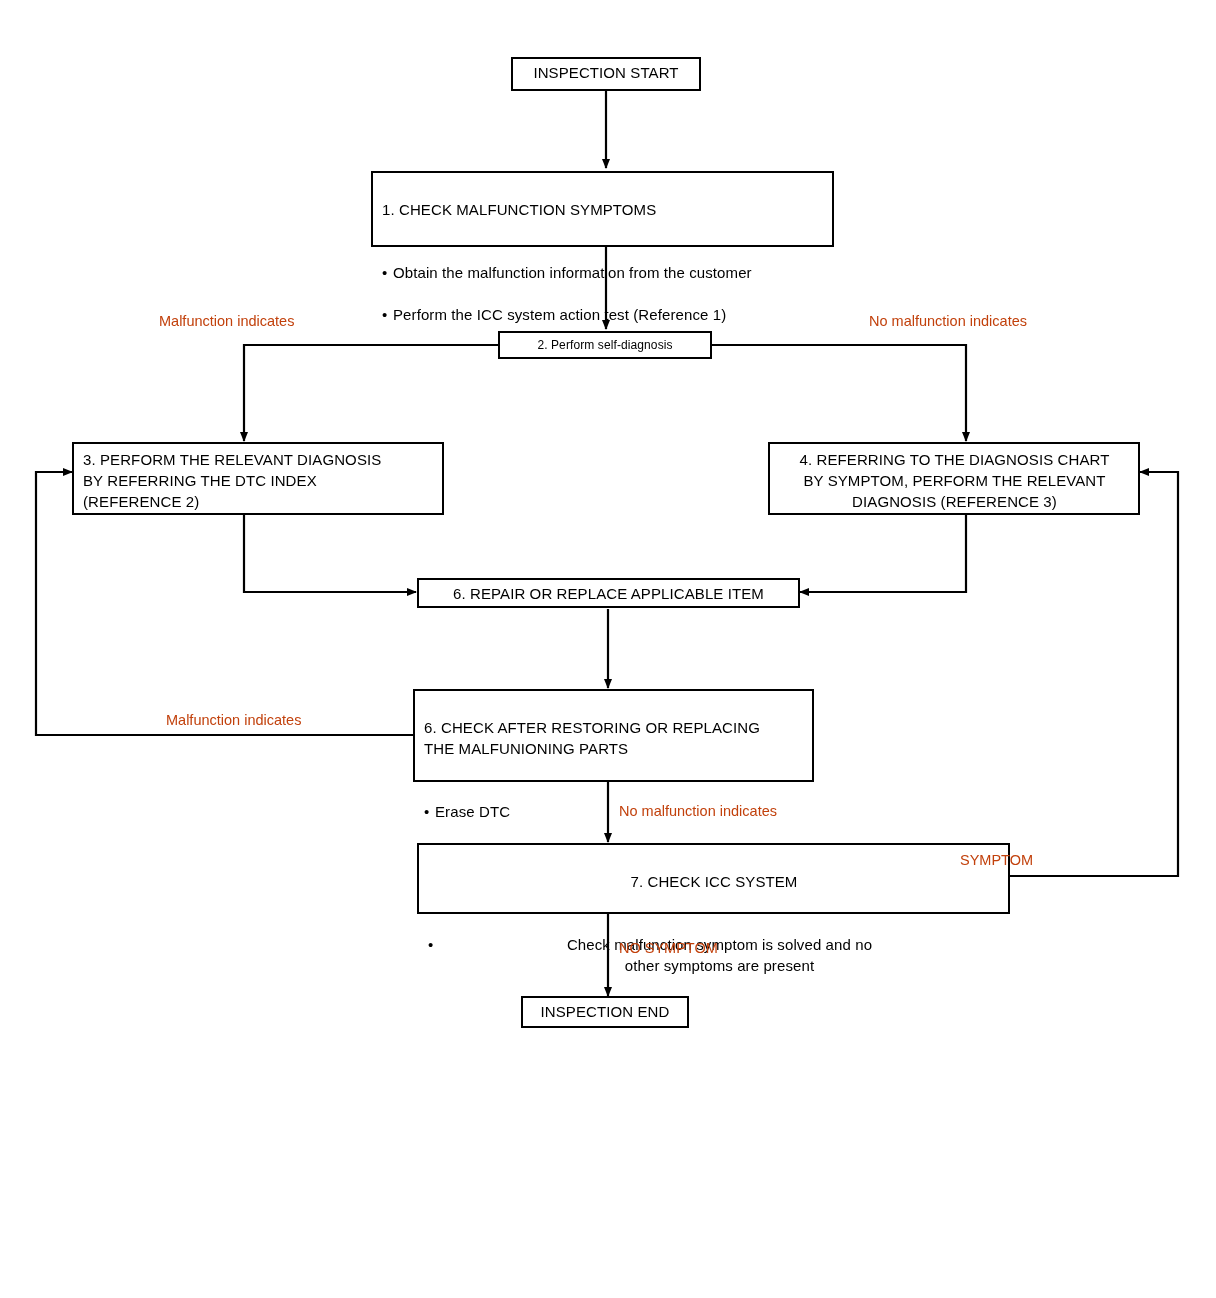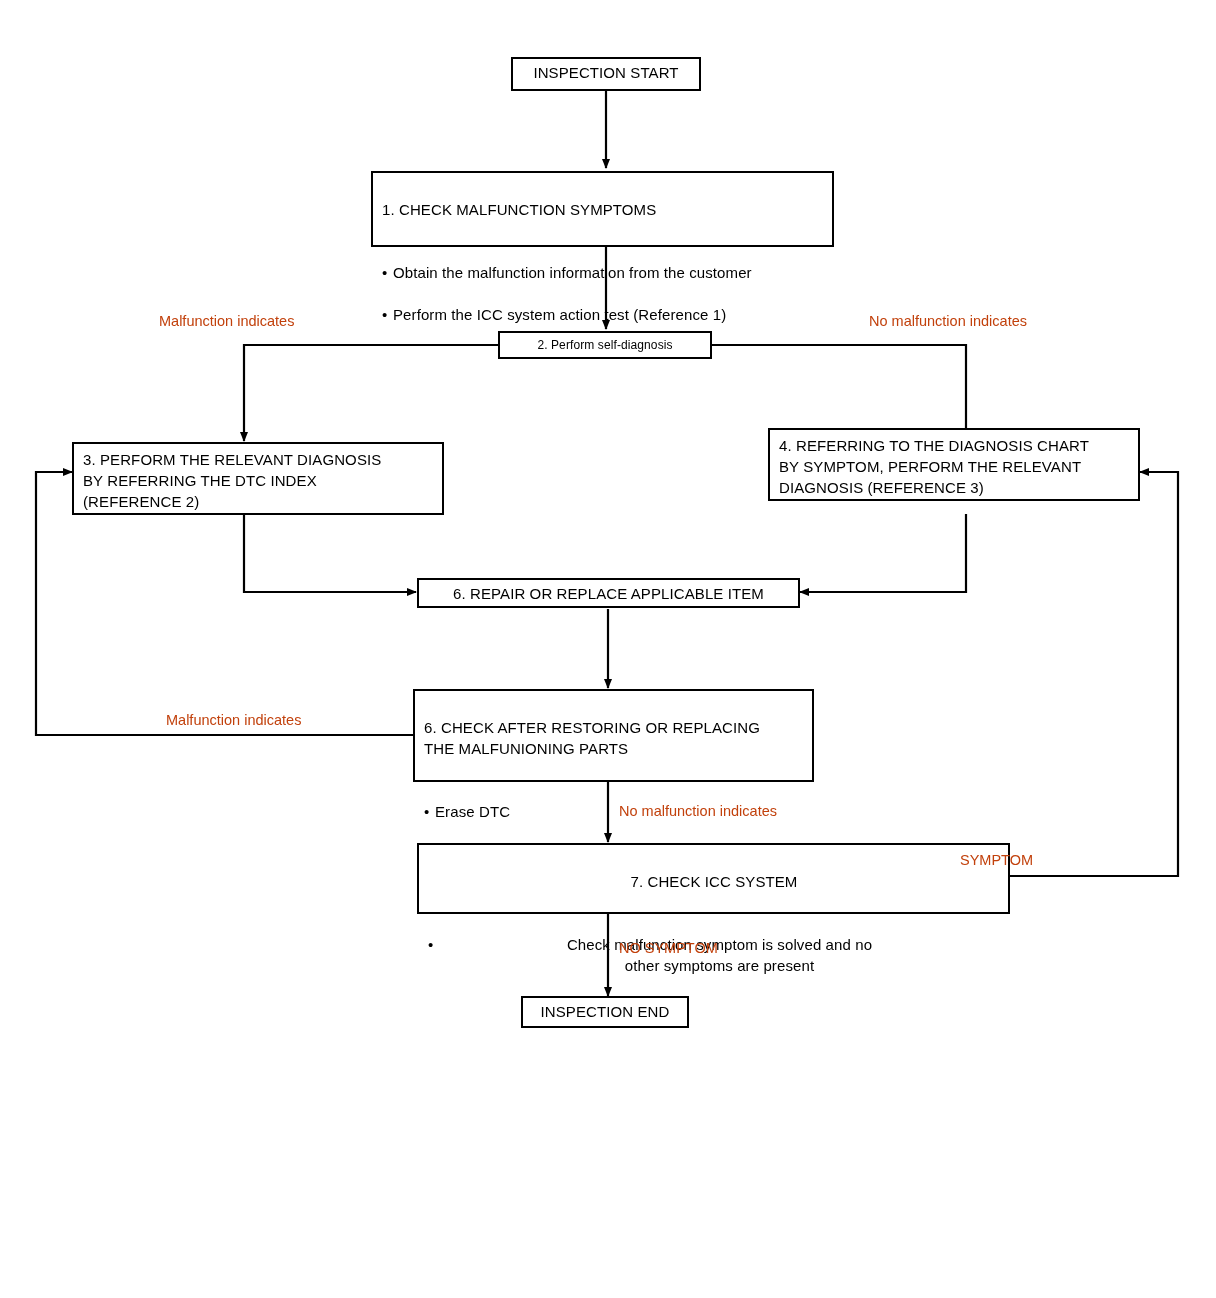--- a/index.html
+++ b/index.html
@@ -127,21 +127,21 @@
   <div class="node center tight" style="left:498px; top:331px; width:214px; height:28px;">
     <div class="body" style="font-size:12px; line-height:20px; padding:2px 8px;">2. Perform self-diagnosis</div>
   </div>
 
   <div class="node" style="left:72px; top:442px; width:372px; height:73px;">
     <div class="body">3. PERFORM THE RELEVANT DIAGNOSIS
 BY REFERRING THE DTC INDEX
 (REFERENCE 2)</div>
   </div>
 
-  <div class="node" style="left:768px; top:428px; width:372px; height:73px;">
+  <div class="node" style="left:768px; top:442px; width:372px; height:73px;text-align:center;">
     <div class="body">4. REFERRING TO THE DIAGNOSIS CHART
 BY SYMPTOM, PERFORM THE RELEVANT
 DIAGNOSIS (REFERENCE 3)</div>
   </div>
 
   <div class="node center tight" style="left:417px; top:578px; width:383px; height:30px;">
     <div class="body">6. REPAIR OR REPLACE APPLICABLE ITEM</div>
   </div>
 
   <div class="node" style="left:413px; top:689px; width:401px; height:93px;">

